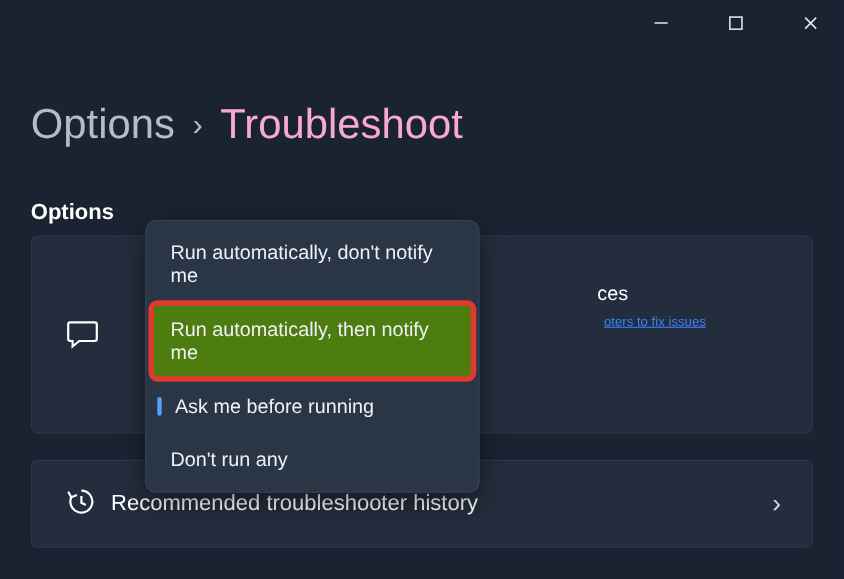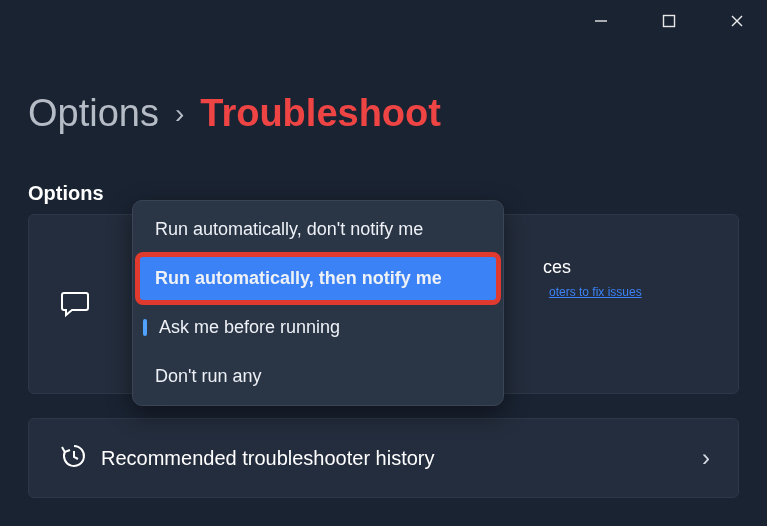--- a/index.html
+++ b/index.html
@@ -21,55 +21,54 @@
   .winctl svg { stroke: #e8e8e8; stroke-width: 1.4; fill:none; }
 
   
   .crumbs {
     position:absolute; left:28px; top:92px;
     display:flex; align-items:center; gap:16px;
     font-size: 38px; font-weight:400;
   }
   .crumbs .system { color:#b6bcc6; font-weight:400; }
   .crumbs .chev { color:#b6bcc6; font-size:28px; }
-  .crumbs .page { font-weight:700; color:#ef4444; }
+  .crumbs .page { font-weight:400; color:#f9a8d4; }
 
   
   .opts-label { position:absolute; left:28px; top:182px; font-size:20px; font-weight:700; color:#fff; }
 
   
   .card {
     position:absolute; left:28px; right:28px;
     background:#242d3d; border:1px solid #2e3748; border-radius:6px;
   }
   .card1 { top:214px; height:180px; }
   .card1 .icon { position:absolute; left:30px; top:72px; }
   .card1 .title-frag { position:absolute; left:500px; top:42px; font-size:18px; color:#fff;margin-left:14px; }
   .card1 .sub-frag   { position:absolute; left:520px; top:70px; font-size:12px; color:#3b82f6;text-decoration:underline; }
 
   
   .dropdown {
-    position:absolute; left:132px; top:200px; width:372px;
+    position:absolute; left:132px; top:200px; width:304px;
     background:#2a3546; border:1px solid #3a4456; border-radius:10px;
     box-shadow: 0 8px 24px rgba(0,0,0,.45);
     padding:4px;
     z-index:20;
   }
   .dropdown .item {
     padding:14px 18px; font-size:18px; color:#eef1f6;
     border-radius:6px; cursor:pointer; position:relative;
   }
   .dropdown .item.selected::before{
     content:""; position:absolute; left:6px; top:16px; bottom:16px; width:4px;
     background:#4fa3ff; border-radius:2px;
   }
   .dropdown .item.selected { padding-left:22px; }
   .dropdown .item.hl {
-    background:#3b82f6;
-    font-weight:bold;
+    background:#4d7c0f;
   }
   .redbox {
     outline:5px solid #e03a2f; outline-offset:-3px;
     border-radius:2px;
   }
 
   
   .card2 { top:418px; height:80px; display:flex; align-items:center; }
   .card2 .icon { margin-left:30px; }
   .card2 .txt { margin-left:12px; font-size:20px; color:#fff; flex:1; }

